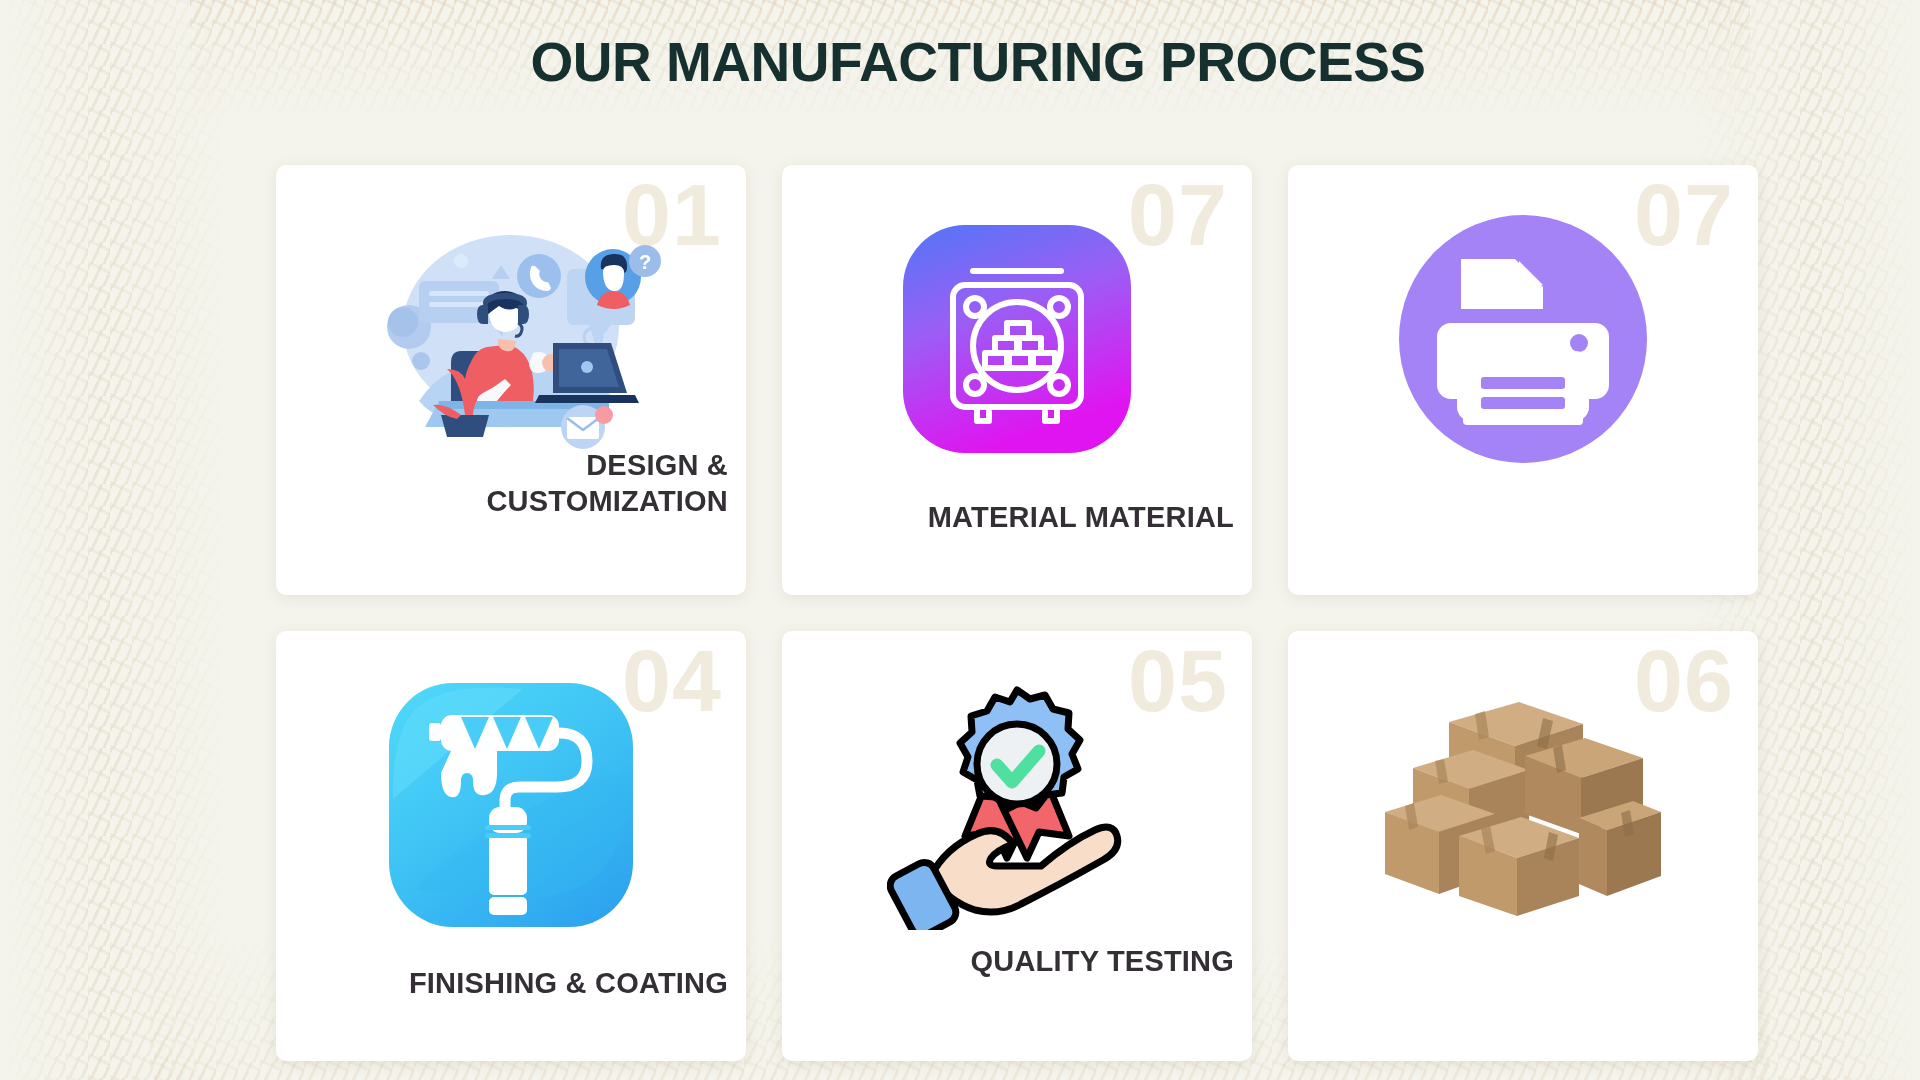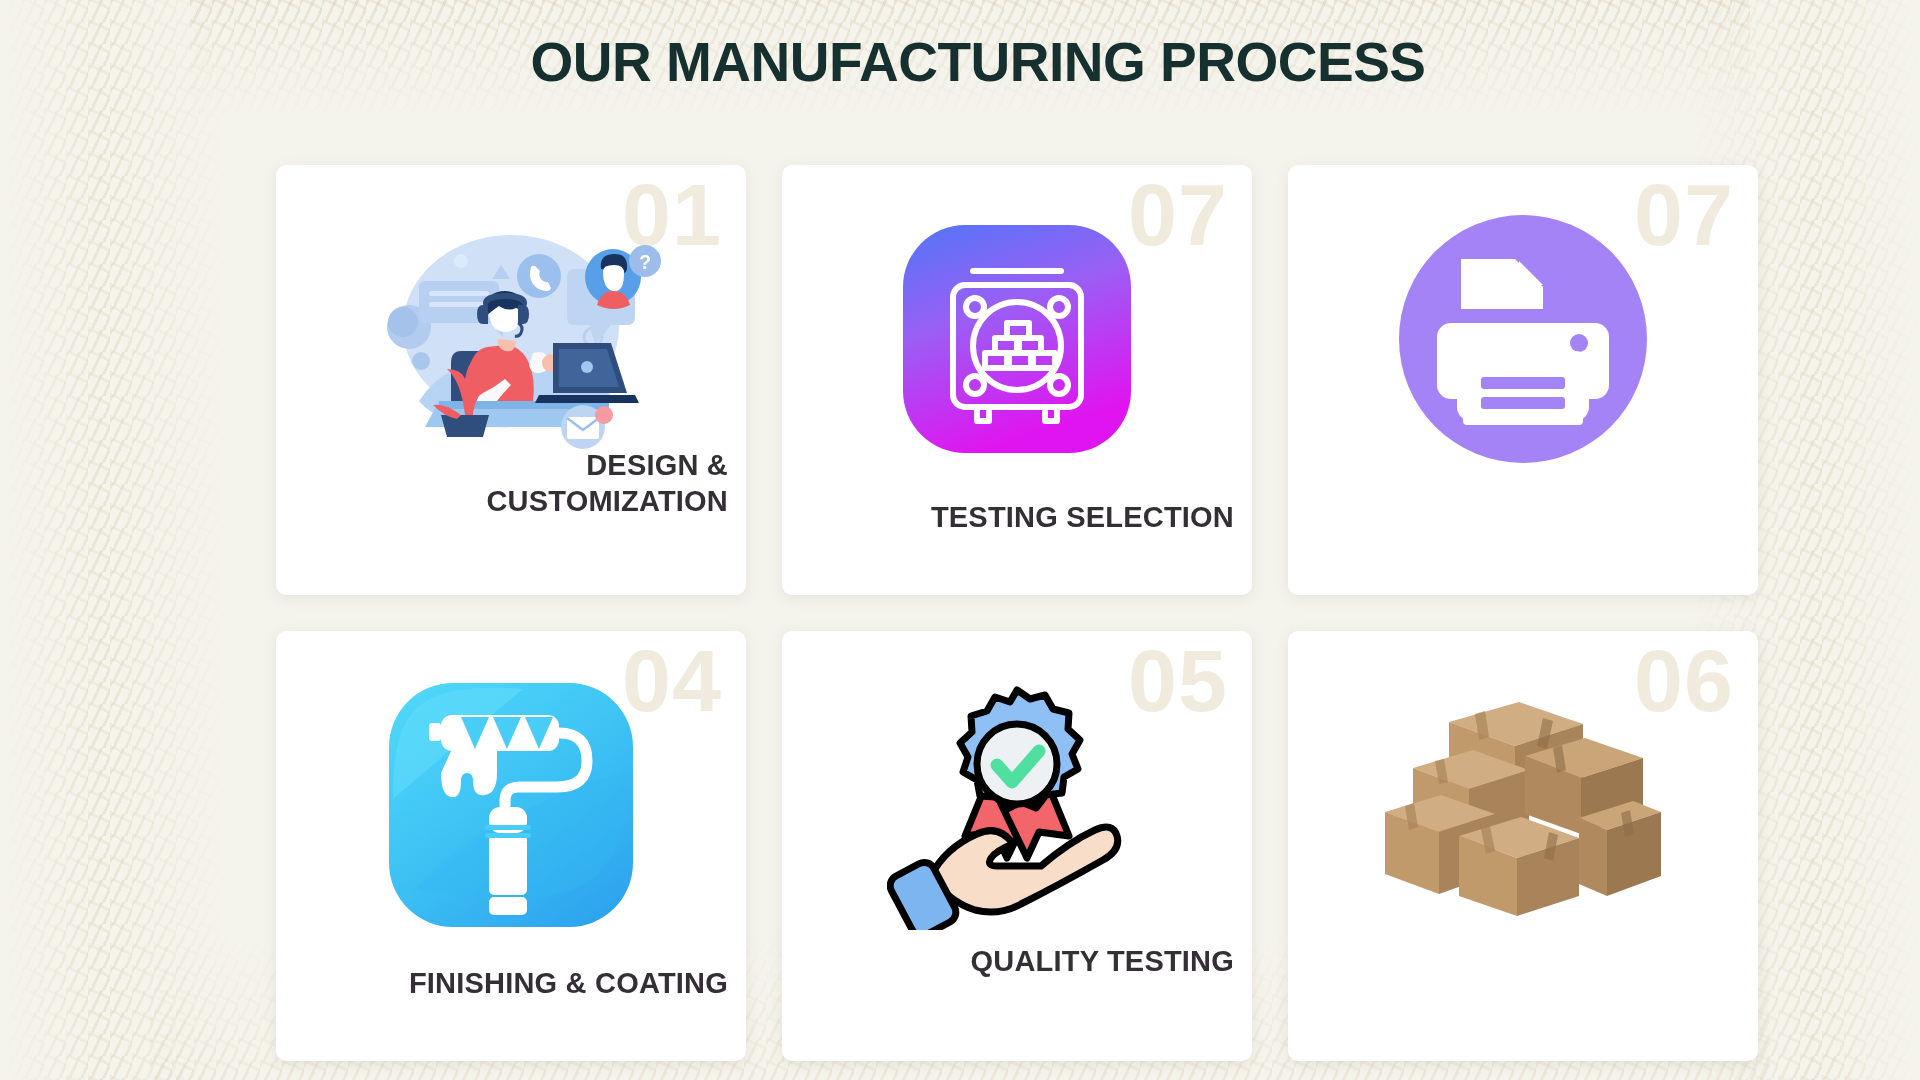--- a/index.html
+++ b/index.html
@@ -251,21 +251,21 @@
             <rect x="88" y="134" width="22" height="15"></rect>
             <rect x="112" y="134" width="22" height="15"></rect>
             <rect x="136" y="134" width="22" height="15"></rect>
             <path d="M80 188 v14 h12 v-9"></path>
             <path d="M160 188 v14 h-12 v-9"></path>
           </g>
         </svg>
         </span>
       </div>
       <div class="card-label one-line">
-        <div>TESTING SELECTION</div>
+        <div>MATERIAL MATERIAL</div>
       </div>
     </div>
 
     <div class="card">
       <div class="card-number">07</div>
       <div class="card-visual">
         <span>
         <svg width="252" height="252" viewBox="0 0 252 252">
           <circle cx="126" cy="126" r="124" fill="#a483f6"></circle>
           <g fill="#ffffff">

